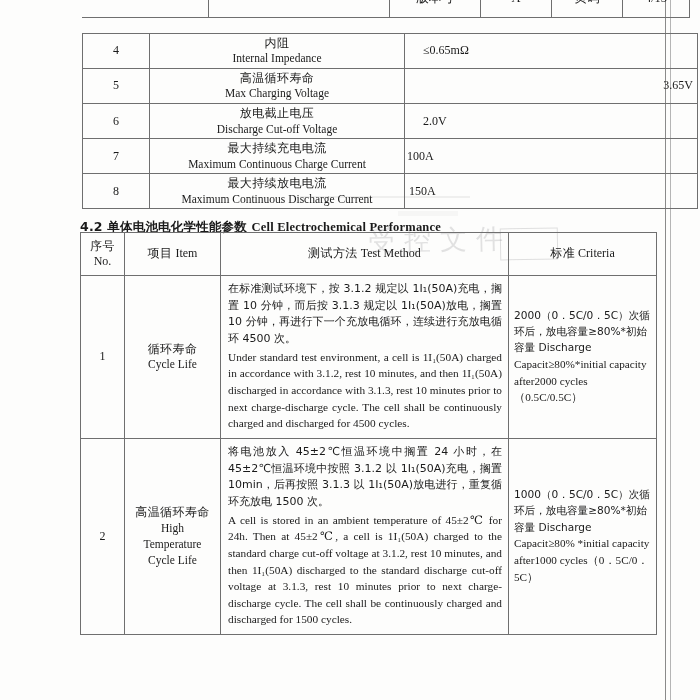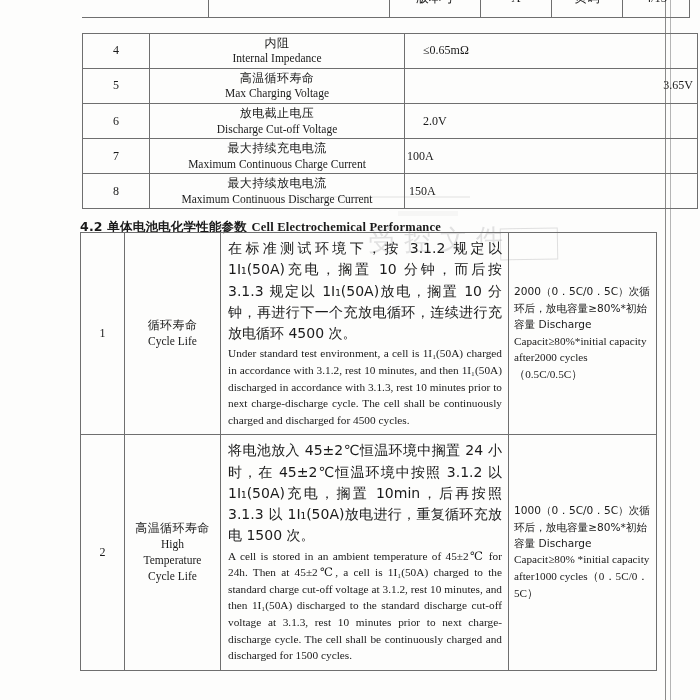--- a/index.html
+++ b/index.html
@@ -127,21 +127,21 @@
     text-align: justify;
   }
   .perf-table td.cell-crit {
     padding: 5px 4px 6px 5px;
     font-size: 11.2px;
     line-height: 1.5;
     vertical-align: middle;
   }
   .para-cn {
     font-family: "DejaVu Sans", "Liberation Sans", sans-serif;
-    font-size: 14px;
+    font-size: 11px;
     line-height: 1.52;
     margin: 0 0 1px 0;
   }
   .para-en { margin: 0; }
   .crit-cn {
     font-family: "DejaVu Sans", "Liberation Sans", sans-serif;
     font-size: 10.6px;
     line-height: 1.55;
     margin: 0;
   }
@@ -252,20 +252,38 @@
   <div class="watermark-box"></div>
 
   <table class="perf-table">
     <colgroup>
       <col class="col-no">
         <col class="col-item">
         <col class="col-method">
         <col class="col-crit">
     </colgroup>
     <tbody>
+        <tr>
+      <th>
+        <span class="two-line cn">序号</span>
+        <span class="two-line">No.</span>
+      </th>
+      <th>
+        <span class="cn" style="display:inline;">项目</span>
+        <span>Item</span>
+      </th>
+      <th>
+        <span class="cn" style="display:inline;">测试方法</span>
+        <span>Test Method</span>
+      </th>
+      <th>
+        <span class="cn" style="display:inline;">标准</span>
+        <span>Criteria</span>
+      </th>
+    </tr>
 
     <tr>
       <td class="cell-no">1</td>
       <td class="cell-item">
         <span class="cn">循环寿命</span>
         <span class="en">Cycle Life</span>
       </td>
       <td class="cell-method">
         <p class="para-cn">在标准测试环境下，按 3.1.2 规定以 1I₁(50A)充电，搁置 10 分钟，而后按 3.1.3 规定以 1I₁(50A)放电，搁置 10 分钟，再进行下一个充放电循环，连续进行充放电循环 4500 次。</p>
         <p class="para-en">Under standard test environment, a cell is 1I₁(50A) charged in accordance with 3.1.2, rest 10 minutes, and then 1I₁(50A) discharged in accordance with 3.1.3, rest 10 minutes prior to next charge-discharge cycle. The cell shall be continuously charged and discharged for 4500 cycles.</p>

